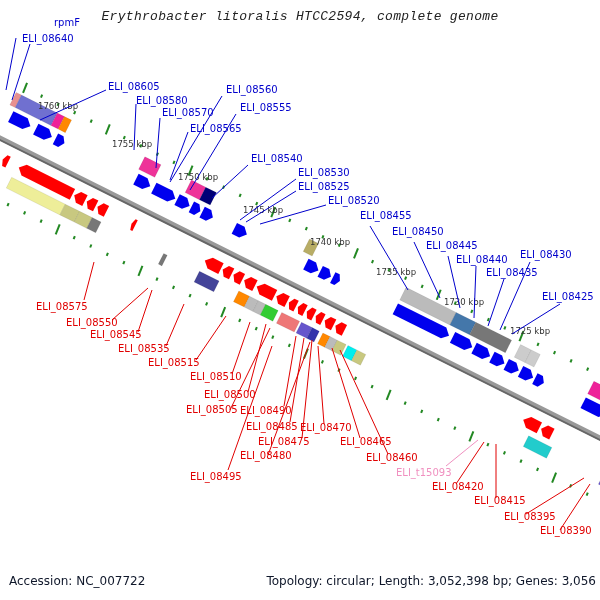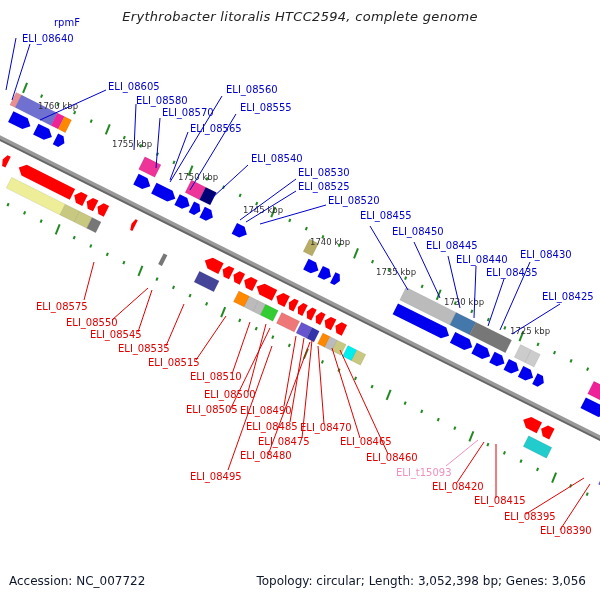--- a/index.html
+++ b/index.html
@@ -1,21 +1,21 @@
 <!DOCTYPE html>
 <html><head>
 <meta charset="utf-8">
 <style>
   html,body{margin:0;padding:0;background:#fff;}
   body{width:600px;height:600px;position:relative;overflow:hidden;font-family:"DejaVu Sans",sans-serif;}
-  #title{position:absolute;left:0;width:600px;top:9px;text-align:center;font-style:italic;font-size:13px;color:#222;letter-spacing:0.3px;}
+  #title{position:absolute;left:0;width:600px;top:9px;text-align:center;font-style:italic;font-size:13px;color:#222;letter-spacing:0.3px;font-family:Liberation Mono, monospace;}
   #map{position:absolute;left:0;top:0;}
   .footer{position:absolute;top:574px;font-size:12px;color:#0f172a;}
   #acc{left:9px;}
-  #topo{right:14px;}
+  #topo{right:4px;}
   .lbl{font-family:"DejaVu Sans",sans-serif;font-size:10px;}
   .tick{font-family:"DejaVu Sans",sans-serif;font-size:8.5px;fill:#333;}
 </style>
 </head>
 <body>
 
 <div id="title">Erythrobacter litoralis HTCC2594, complete genome</div>
 
 <svg id="map" width="600" height="600">
   <defs>

